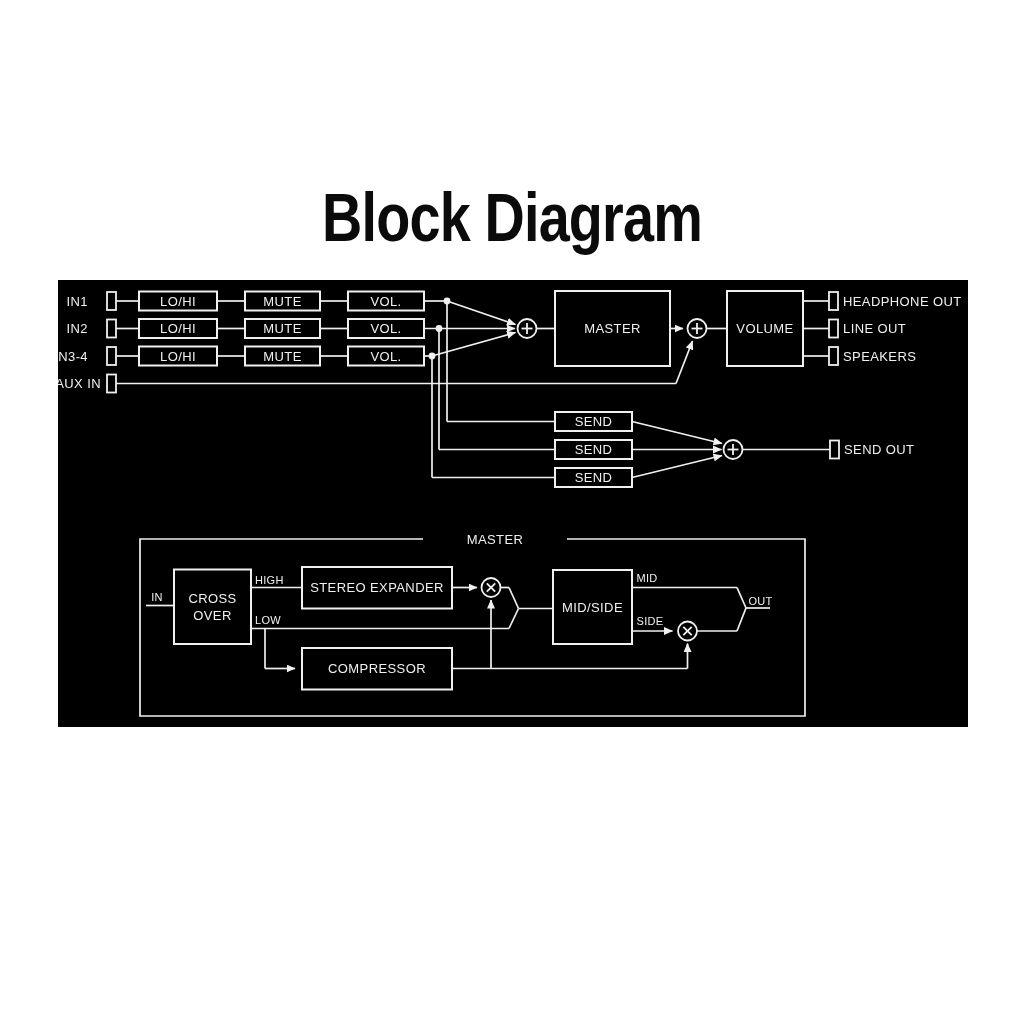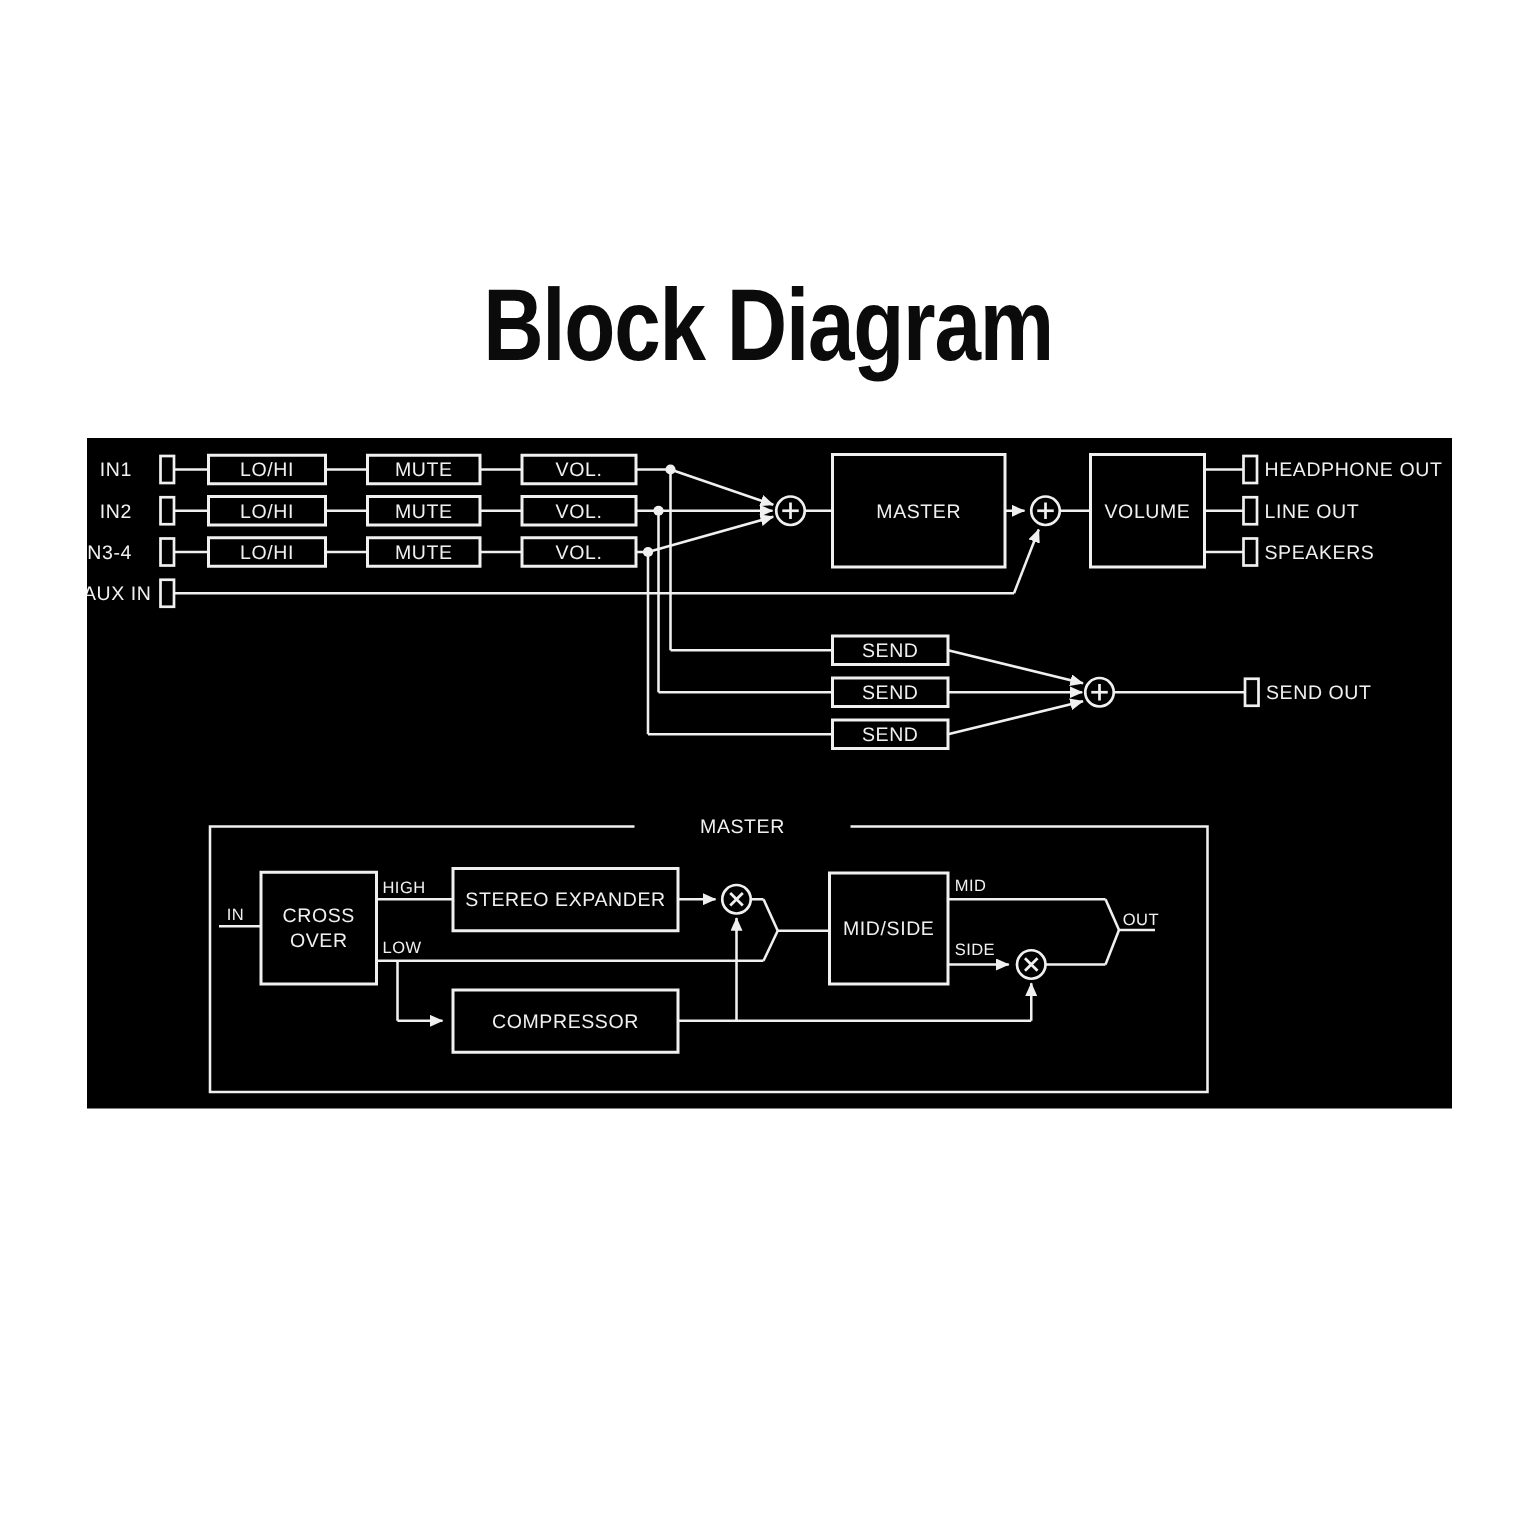--- a/index.html
+++ b/index.html
@@ -9,21 +9,21 @@
     font-family:"Liberation Sans", sans-serif;
   }
   .page-title {
     position:absolute; top:183px; left:0; width:1024px;
     text-align:center; font-size:68px; font-weight:700;
     color:#0b0b0b; line-height:1; letter-spacing:-1px;
     transform:scaleX(0.82); transform-origin:512px 0;
     white-space:nowrap;
   }
   .panel {
-    position:absolute; left:58px; top:292px; width:910px; height:447px;
+    position:absolute; left:58px; top:280px; width:910px; height:447px;
     background:#000000;
   }
   svg { display:block; }
   svg text { fill:#f0f0f0; }
   .lbl { font-size:13px; letter-spacing:.4px; }
   .sm  { font-size:11px; letter-spacing:.3px; }
   .wire { stroke:#f0f0f0; stroke-width:1.7; fill:none; }
   .box  { stroke:#f0f0f0; stroke-width:2;   fill:none; }
   .jack { stroke:#f0f0f0; stroke-width:1.8; fill:#000000; }
   .node { stroke:#f0f0f0; stroke-width:1.8; fill:#000000; }

